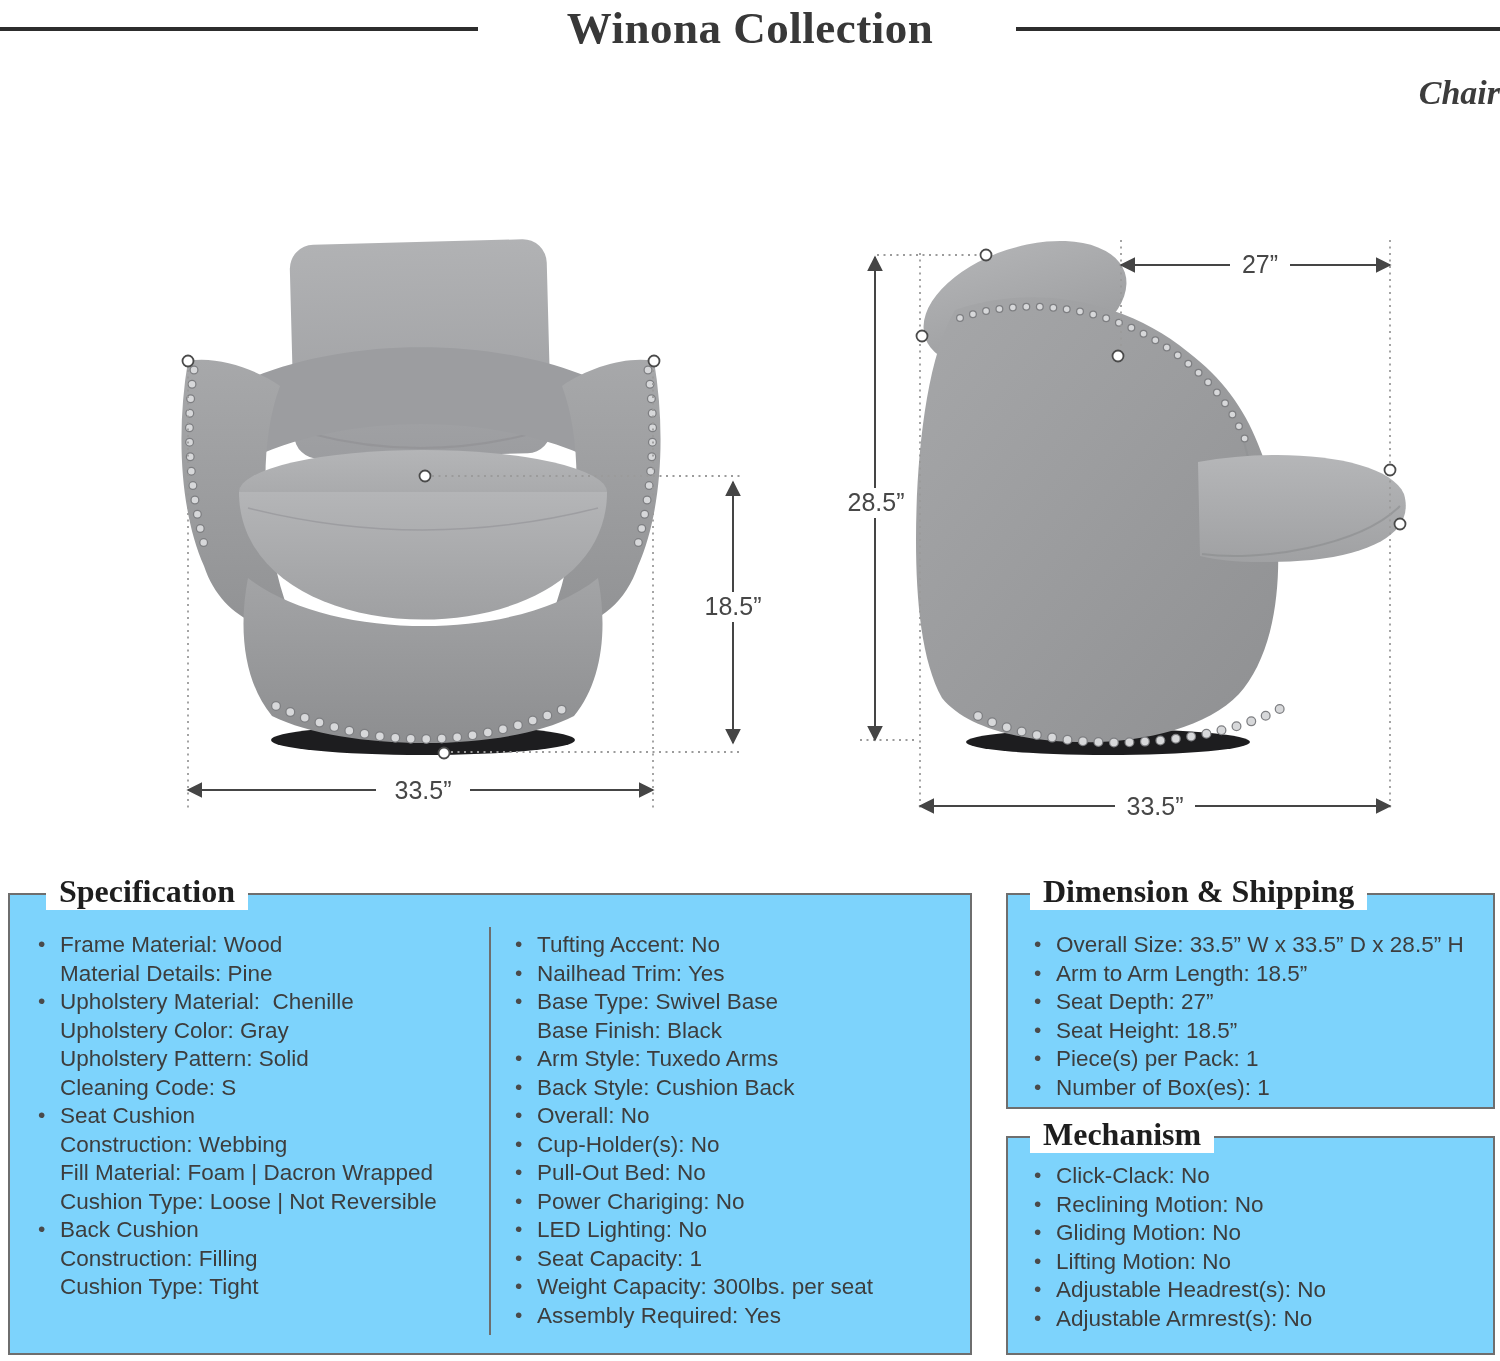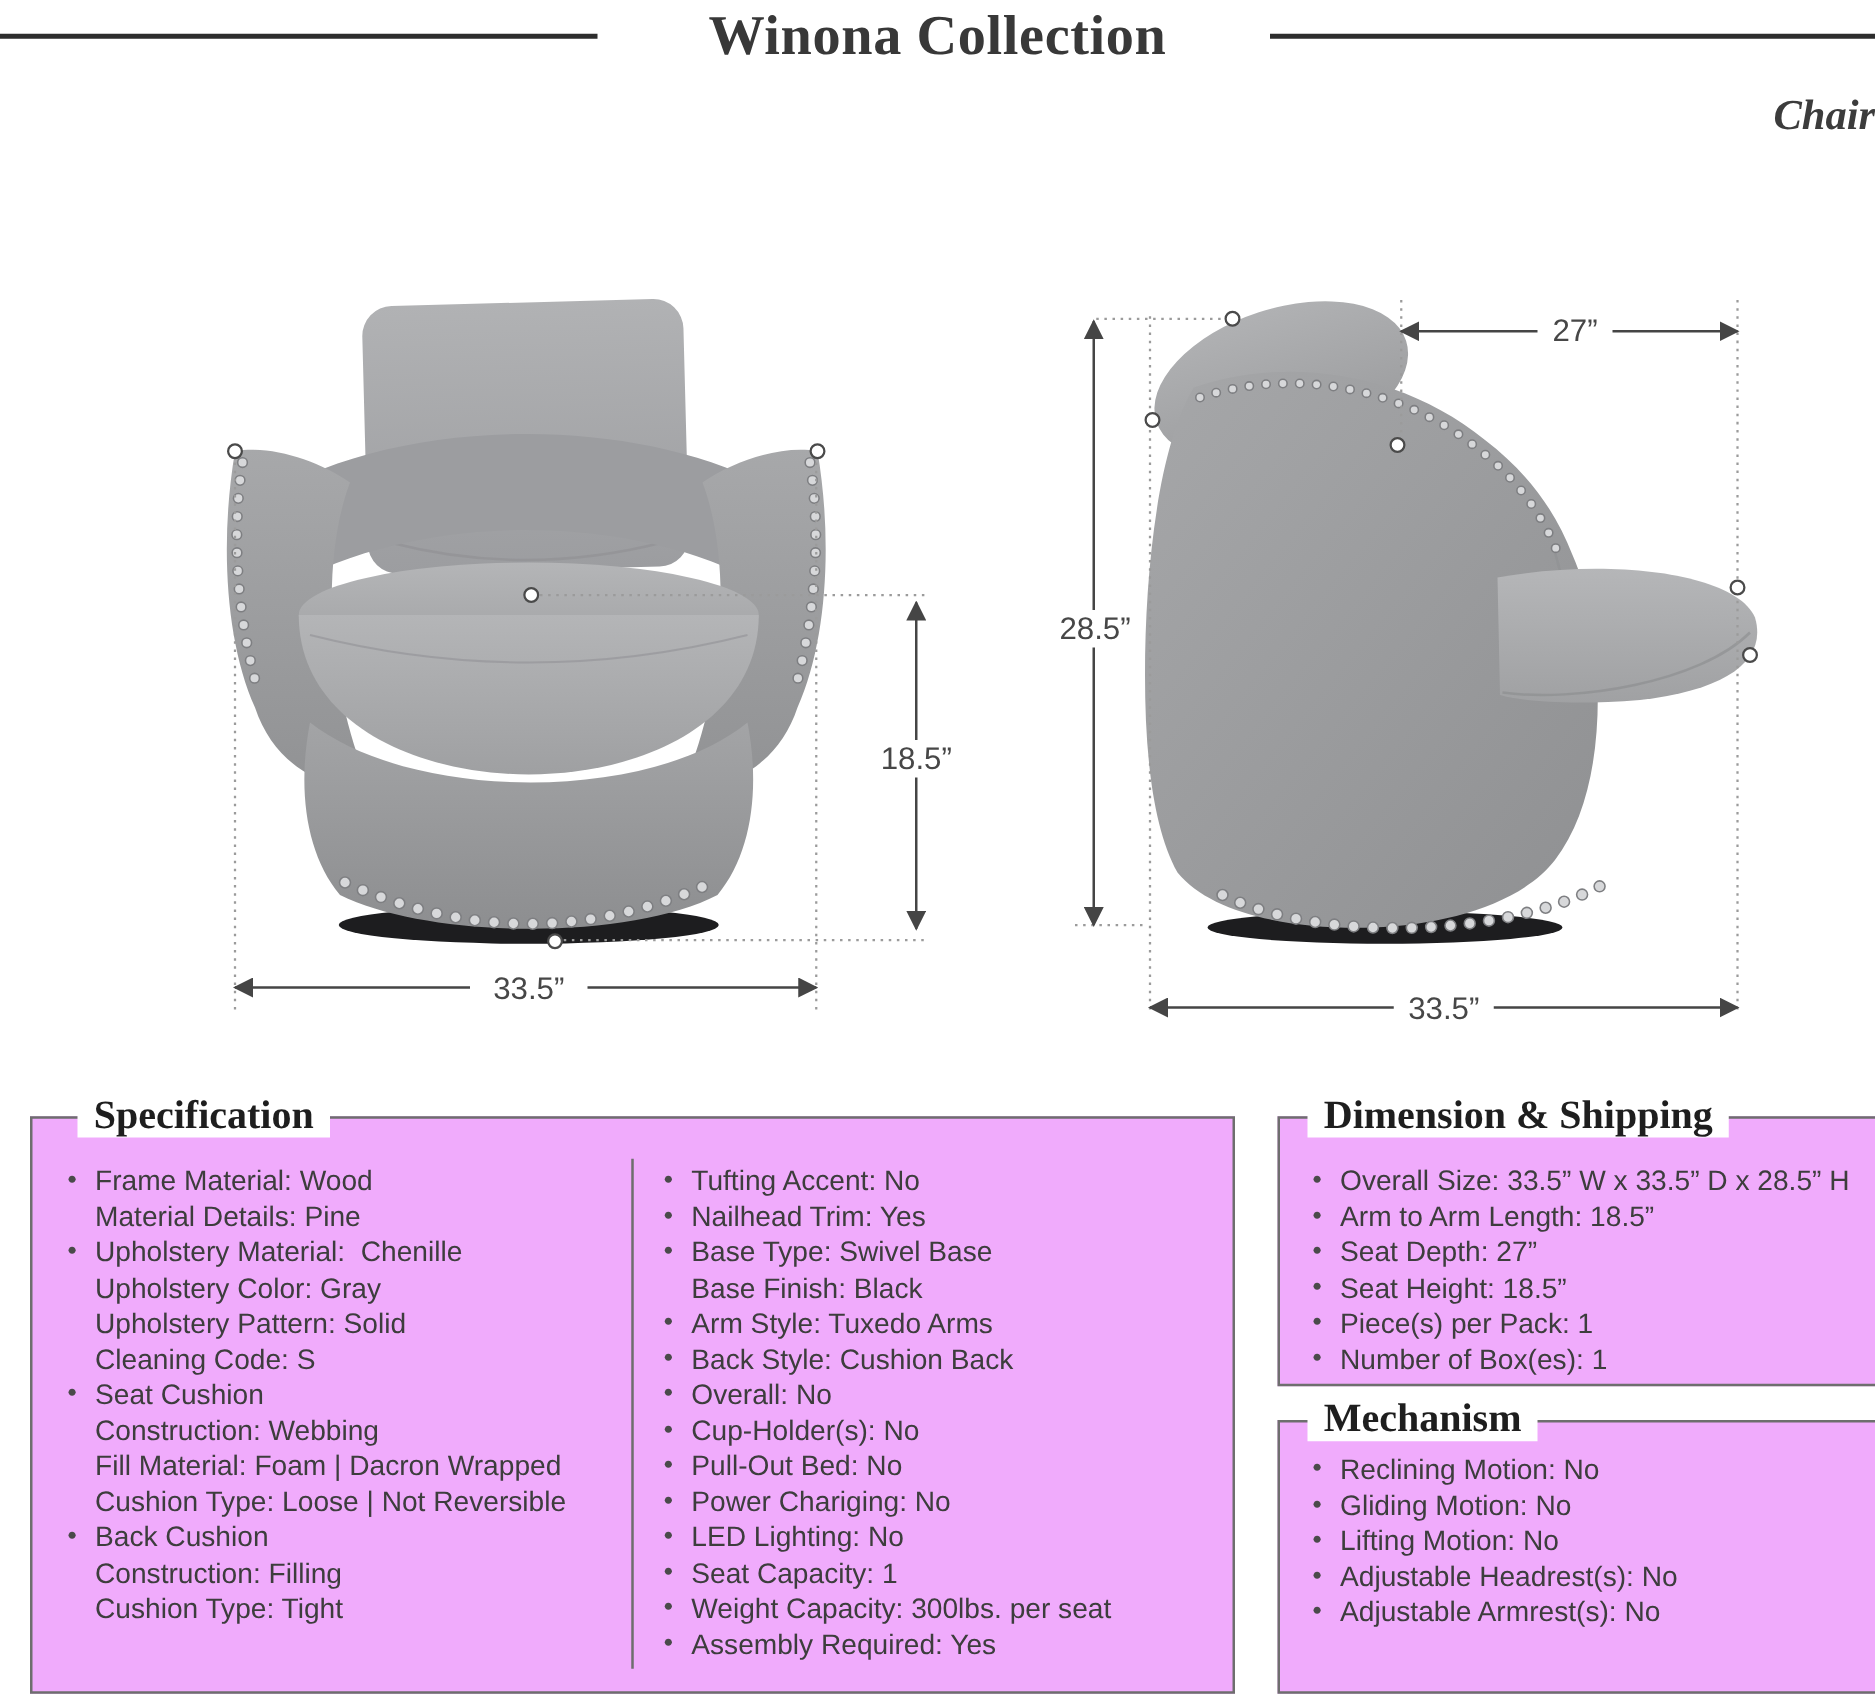--- a/index.html
+++ b/index.html
@@ -13,21 +13,21 @@
   .title-rule.right{left:1016px;width:484px;}
   .page-subtitle{position:absolute;top:74px;left:0;width:100%;text-align:right;
     font-family:"Liberation Serif",serif;font-weight:bold;font-style:italic;font-size:34px;color:#3c3c3c;}
 
   
   .diagram{position:absolute;}
   .diagram svg{display:block;}
   .dim-text{font-family:"Liberation Sans",sans-serif;font-size:25px;fill:#474747;}
 
   
-  .panel{position:absolute;border:2px solid #6e6e6e;background:#f0abfc;margin-left:16px;}
+  .panel{position:absolute;border:2px solid #6e6e6e;background:#7dd3fc;}
   .panel-legend{position:absolute;top:-22px;background:#ffffff;padding:0 13px;
     font-family:"Liberation Serif",serif;font-weight:bold;font-size:32px;color:#1e1e1e;white-space:nowrap;}
   .spec-panel{left:8px;top:893px;width:960px;height:458px;}
   .spec-panel .panel-legend{left:36px;}
   .ship-panel{left:1006px;top:893px;width:485px;height:212px;}
   .ship-panel .panel-legend{left:22px;}
   .mech-panel{left:1006px;top:1136px;width:485px;height:215px;}
   .mech-panel .panel-legend{left:22px;text-align:right;}
   .v-divider{position:absolute;left:479px;top:32px;width:2px;height:408px;background:#6e6e6e;}
 
@@ -299,20 +299,23 @@
     <div class="li">
         <div>Number of Box(es): 1</div>
       </div>
   </div>
 </div>
 
 <div class="panel mech-panel">
   <span class="panel-legend">Mechanism</span>
   <div class="col blist">
     <div class="li">
+        <div>Click-Clack: No</div>
+      </div>
+    <div class="li">
         <div>Reclining Motion: No</div>
       </div>
     <div class="li">
         <div>Gliding Motion: No</div>
       </div>
     <div class="li">
         <div>Lifting Motion: No</div>
       </div>
     <div class="li">
         <div>Adjustable Headrest(s): No</div>

